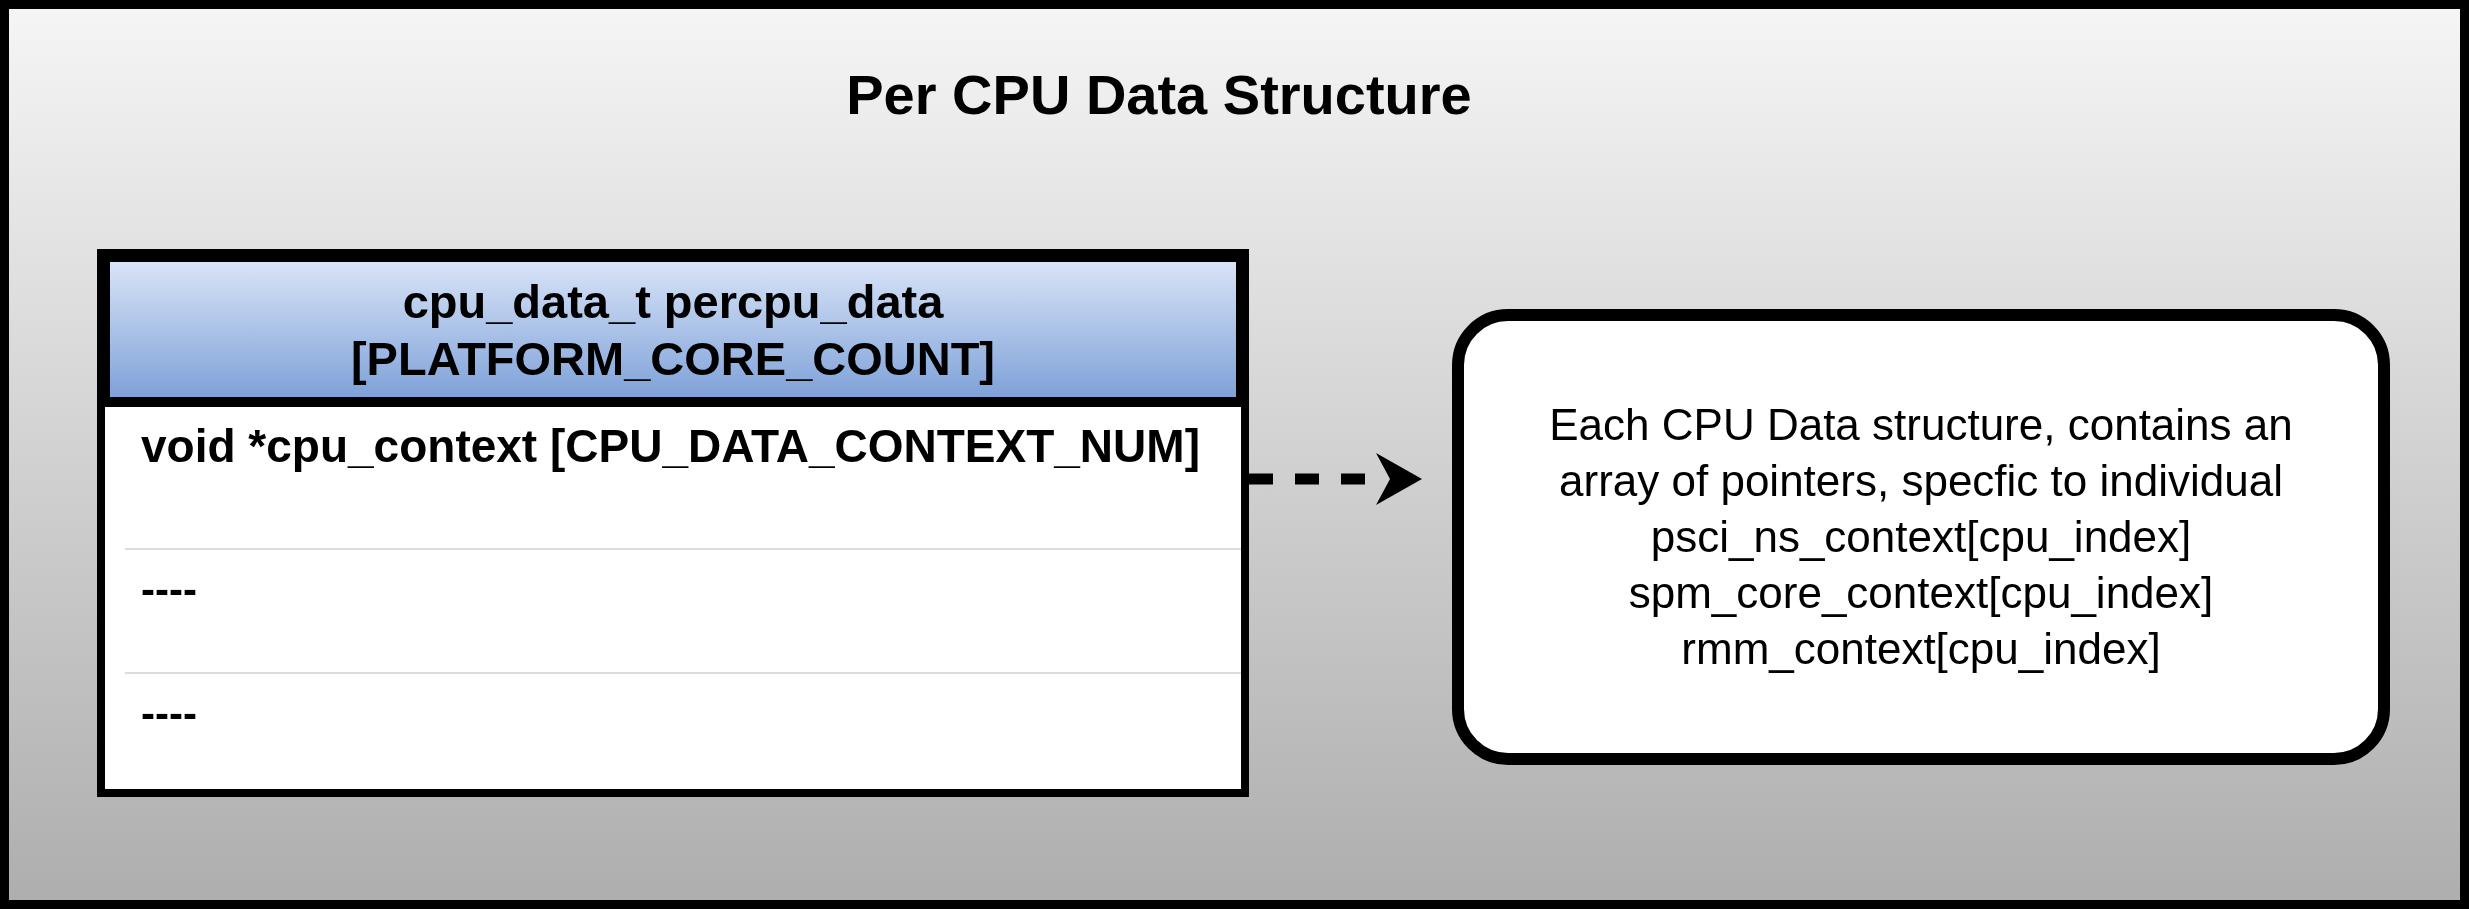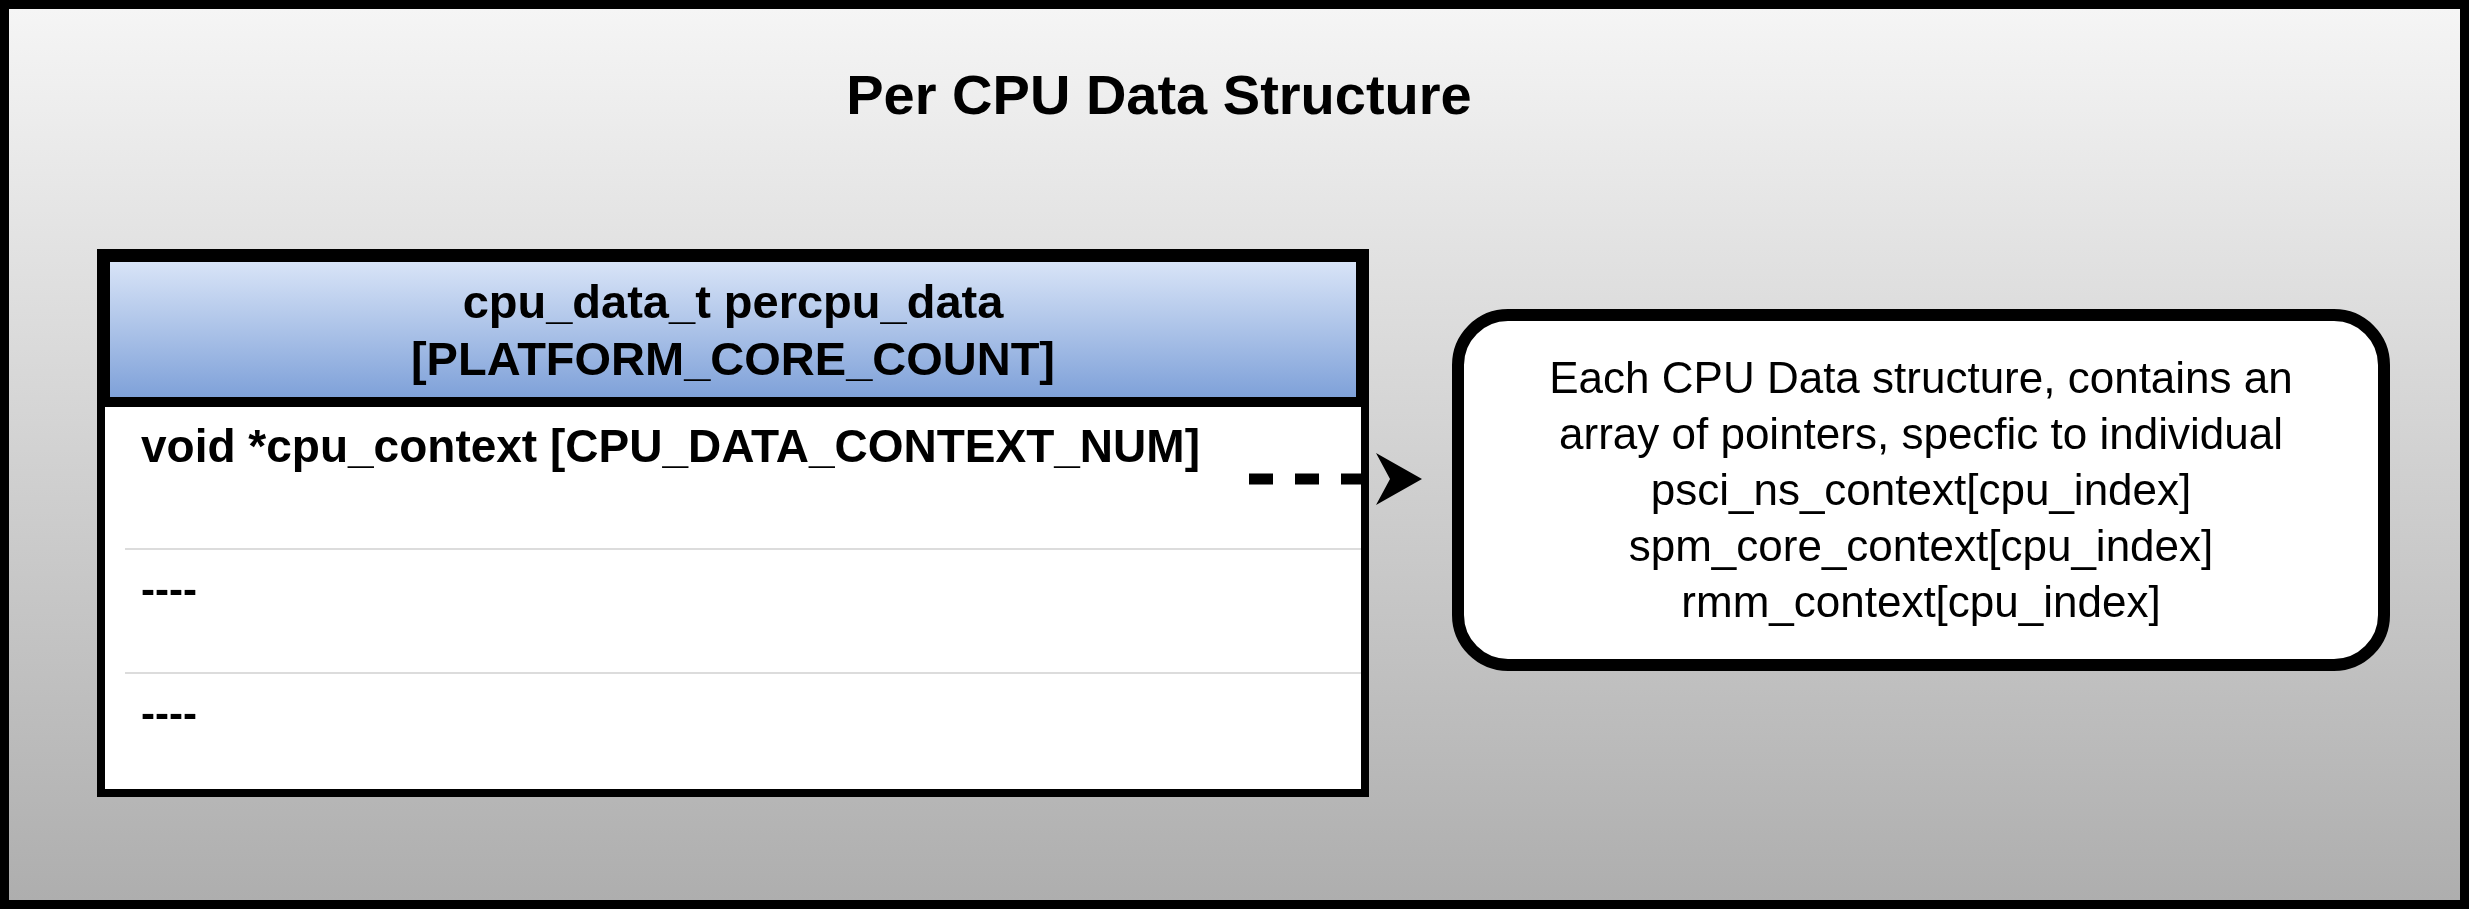--- a/index.html
+++ b/index.html
@@ -34,21 +34,21 @@
     text-align: center;
     font-size: 56px;
     font-weight: bold;
     line-height: 72px;
     color: var(--text);
   }
   .struct-table {
     position: absolute;
     left: 88px;
     top: 240px;
-    width: 1272px;
+    width: 1152px;
     height: 548px;
     border: 8px solid var(--canvas-border);
     background: var(--table-background);
     display: flex;
     flex-direction: column;
   }
   .struct-header {
     height: 150px;
     border: 5px solid var(--canvas-border);
     border-bottom-width: 10px;
@@ -90,21 +90,21 @@
   .arrow-svg {
     position: absolute;
     left: 1234px;
     top: 440px;
   }
   .note-box {
     position: absolute;
     left: 1443px;
     top: 300px;
     width: 938px;
-    height: 362px;
+    height: 456px;
     background: #ffffff;
     border: 12px solid var(--canvas-border);
     border-radius: 56px;
     display: flex;
     flex-direction: column;
     justify-content: center;
     align-items: center;
     text-align: right;
     font-size: 44px;
     line-height: 56px;

